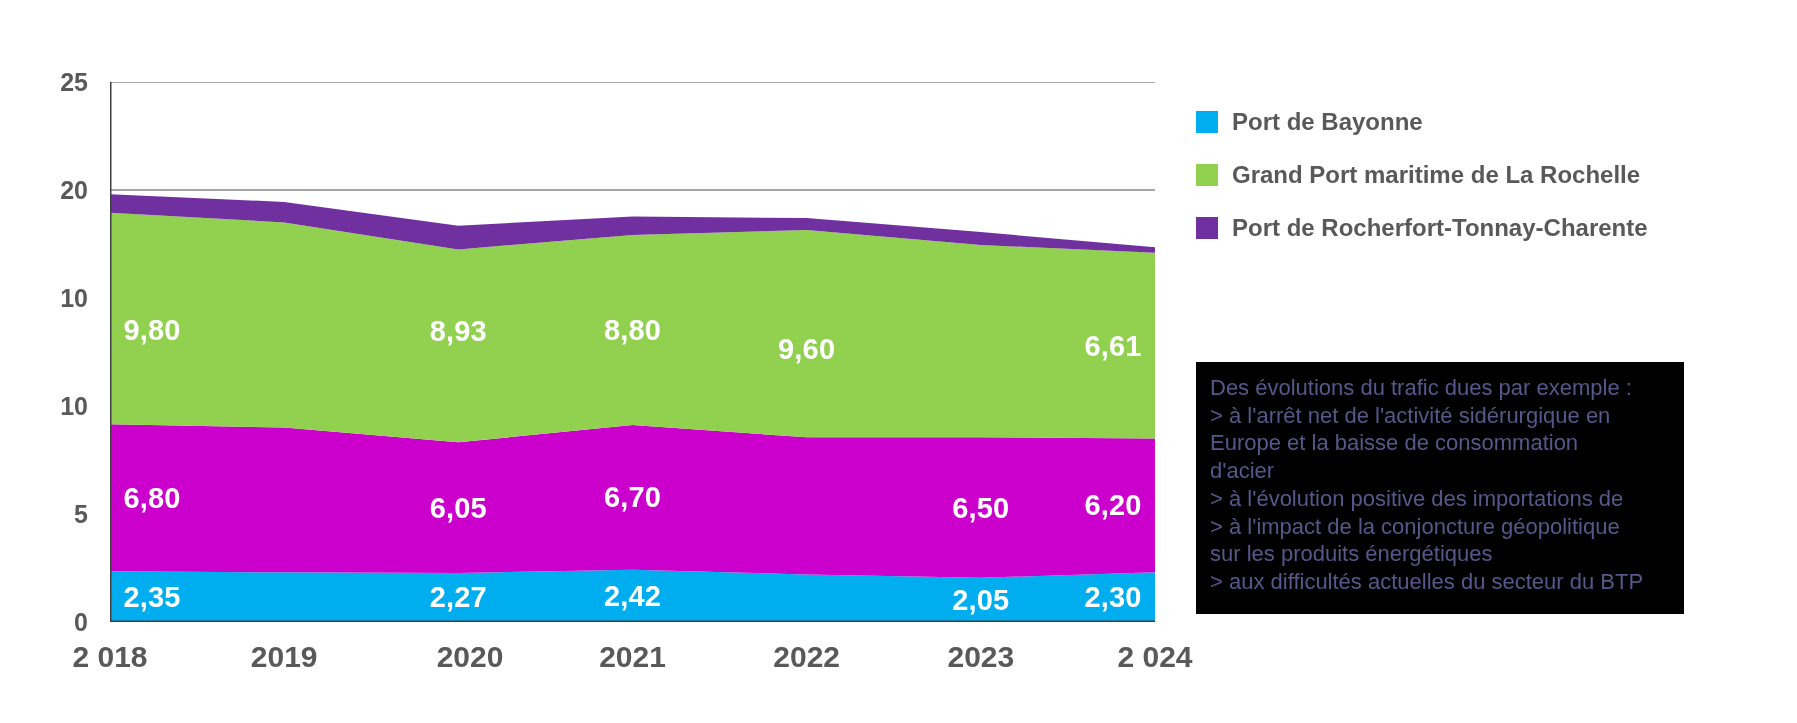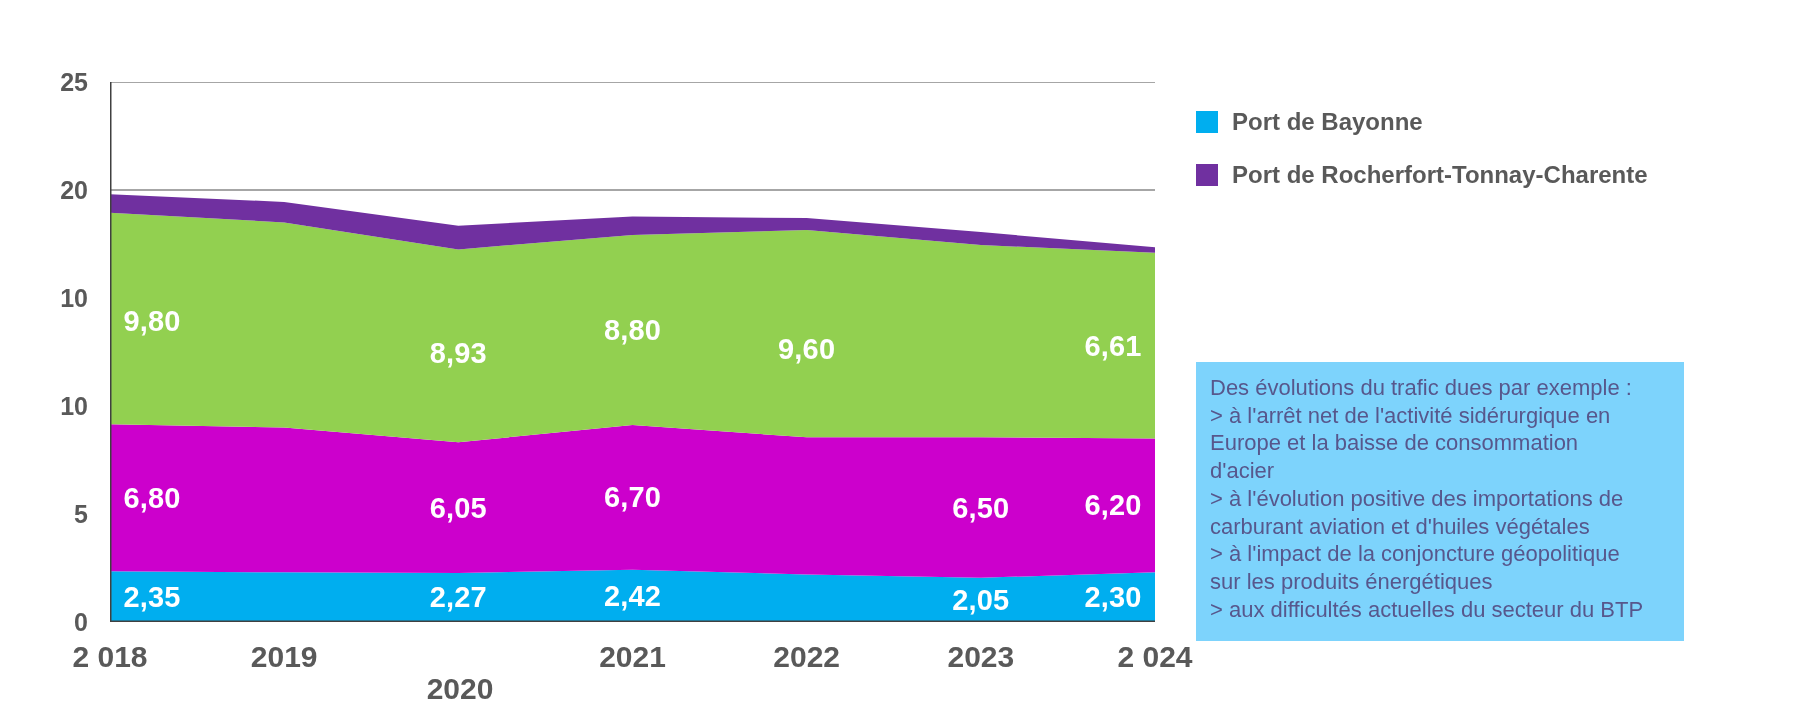--- a/index.html
+++ b/index.html
@@ -101,62 +101,65 @@
           <path d="M0 342.36 L174.16666666666666 345.6 L348.3333333333333 360.288 L522.5 343.008 L696.6666666666666 355.32 L870.8333333333334 355.32 L1045 356.4 L1045 490.32 L870.8333333333334 495.72 L696.6666666666666 492.48 L522.5 487.728 L348.3333333333333 490.968 L174.16666666666666 490.32 L0 489.24 Z" fill="#CC00CC"></path>
           <path d="M0 130.67999999999995 L174.16666666666666 140.39999999999998 L348.3333333333333 167.40000000000003 L522.5 152.92799999999994 L696.6666666666666 147.96000000000004 L870.8333333333334 163.07999999999998 L1045 170.64 L1045 356.4 L870.8333333333334 355.32 L696.6666666666666 355.32 L522.5 343.008 L348.3333333333333 360.288 L174.16666666666666 345.6 L0 342.36 Z" fill="#92D050"></path>
           <path d="M0 112.31999999999994 L174.16666666666666 119.88 L348.3333333333333 143.63999999999993 L522.5 134.56799999999993 L696.6666666666666 136.07999999999998 L870.8333333333334 150.1199999999999 L1045 165.23999999999995 L1045 170.64 L870.8333333333334 163.07999999999998 L696.6666666666666 147.96000000000004 L522.5 152.92799999999994 L348.3333333333333 167.40000000000003 L174.16666666666666 140.39999999999998 L0 130.67999999999995 Z" fill="#7030A0"></path>
           <path d="M0 0 L0 540 L1045 540" fill="none" stroke="#404040" stroke-width="3" vector-effect="non-scaling-stroke"></path>
         </svg>
     </div>
 
     <div id="x-axis-labels">
         <div class="x-tick" style="left: 0px;">2 018</div>
         <div class="x-tick" style="left: 174.167px;">2019</div>
-        <div class="x-tick" style="left: 350px; margin-top: 32px;">2020</div>
+        <div class="x-tick" style="left: 360px;">2020</div>
         <div class="x-tick" style="left: 522.5px;">2021</div>
         <div class="x-tick" style="left: 696.667px;">2022</div>
         <div class="x-tick" style="left: 870.833px;">2023</div>
         <div class="x-tick" style="left: 1045px;">2 024</div>
       </div>
 
     <div id="value-labels">
         <div class="val-label" style="left: 152px; top: 596.62px;">2,35</div>
         <div class="val-label" style="left: 458.333px; top: 597.484px;">2,27</div>
         <div class="val-label" style="left: 632.5px; top: 595.864px;">2,42</div>
         <div class="val-label" style="left: 980.833px; top: 599.86px;">2,05</div>
         <div class="val-label" style="left: 1113px; top: 597.16px;">2,30</div>
         <div class="val-label" style="left: 152px; top: 497.8px;">6,80</div>
         <div class="val-label" style="left: 458.333px; top: 507.628px;">6,05</div>
         <div class="val-label" style="left: 632.5px; top: 497.368px;">6,70</div>
         <div class="val-label" style="left: 980.833px; top: 507.52px;">6,50</div>
         <div class="val-label" style="left: 1113px; top: 505.36px;">6,20</div>
-        <div class="val-label" style="left: 152px; top: 321px;">9,80</div>
-        <div class="val-label" style="left: 458.333px; top: 353px;">8,93</div>
+        <div class="val-label" style="left: 152px; top: 330px;">9,80</div>
+        <div class="val-label" style="left: 458.333px; top: 331px;">8,93</div>
         <div class="val-label" style="left: 632.5px; top: 329.968px;">8,80</div>
         <div class="val-label" style="left: 806.667px; top: 333.64px; margin-top: 15px;">9,60</div>
         <div class="val-label" style="left: 1113px; top: 345.52px;">6,61</div>
       </div>
   </div>
 
   <div id="legend">
       <div class="legend-row">
         <span class="legend-swatch" style="background: rgb(0, 174, 239);"></span>
         <span class="legend-text">Port de Bayonne</span>
       </div>
       <div class="legend-row">
+        <span class="legend-swatch" style="background: rgb(146, 208, 80);"></span>
+        <span class="legend-text">Grand Port maritime de La Rochelle</span>
+      </div>
+      <div class="legend-row">
         <span class="legend-swatch" style="background: rgb(112, 48, 160);"></span>
         <span class="legend-text">Port de Rocherfort-Tonnay-Charente</span>
       </div>
     </div>
 
-  <div id="note-box" style="background: #7dd3fc;">
+  <div id="note-box" style="background: #000000;">
       <div class="note-line" style="color: rgb(87, 87, 140);">Des évolutions du trafic dues par exemple :</div>
       <div class="note-line" style="color: rgb(87, 87, 140);">&gt; à l'arrêt net de l'activité sidérurgique en</div>
       <div class="note-line" style="color: rgb(87, 87, 140);">Europe et la baisse de consommation</div>
       <div class="note-line" style="color: rgb(87, 87, 140);">d'acier</div>
       <div class="note-line" style="color: rgb(87, 87, 140);">&gt; à l'évolution positive des importations de</div>
-      <div class="note-line" style="color: rgb(87, 87, 140);">carburant aviation et d'huiles végétales</div>
       <div class="note-line" style="color: rgb(87, 87, 140);">&gt; à l'impact de la conjoncture géopolitique</div>
       <div class="note-line" style="color: rgb(87, 87, 140);">sur les produits énergétiques</div>
       <div class="note-line" style="color: rgb(87, 87, 140);">&gt; aux difficultés actuelles du secteur du BTP</div>
     </div>
 
 </div>
 
 </body></html>

